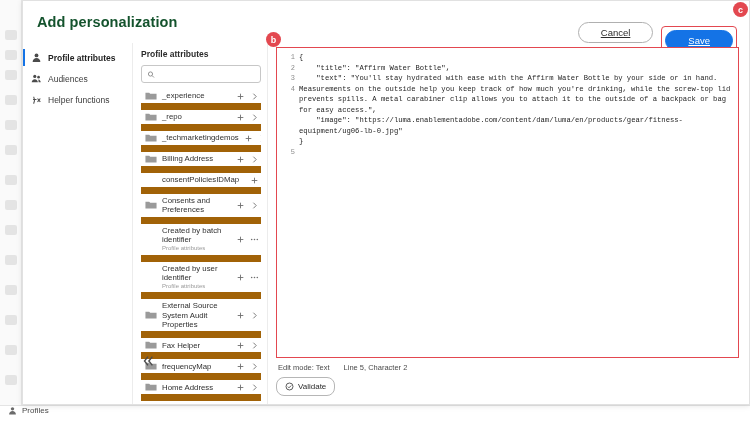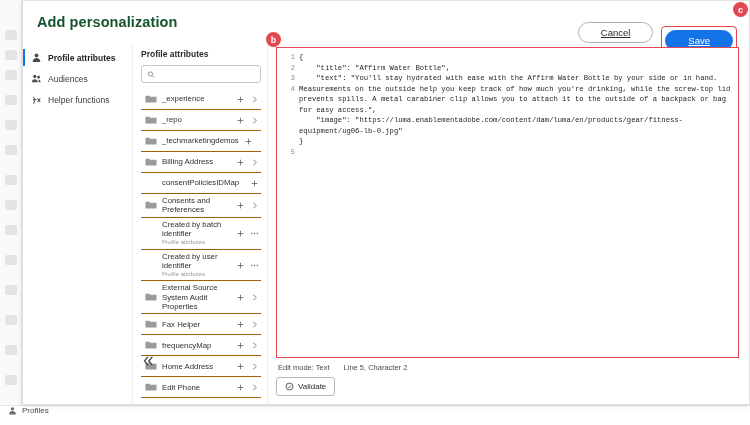--- a/index.html
+++ b/index.html
@@ -166,21 +166,21 @@
   }
   .attr-list {
     flex: 1;
     overflow: hidden;
     position: relative;
   }
   .attr-row {
     display: flex; align-items: center;
     min-height: 21px;
     padding: 2px 2px 2px 4px;
-    border-bottom: 1px solid #a16207;
+    border-bottom: 7px solid #a16207;
     gap: 5px;
     font-size: 7.8px; color: #2f2f2f;
     cursor: pointer;
   }
   .attr-row .folder {
     width: 12px; height: 10px; flex: 0 0 12px;
     color: #9a9a9a;
   }
   .attr-row .spacer-icon { width: 12px; flex: 0 0 12px; }
   .attr-name { flex: 1; line-height: 1.2; }
@@ -237,21 +237,21 @@
   }
   .editor-status {
     font-size: 7.5px; color: #4b4b4b;
     padding: 5px 0 5px 2px;
     display: flex; gap: 14px;
   }
   .validate-btn {
     align-self: flex-start;
     height: 19px;
     border: 1px solid #b6b6b6;
-    border-radius: 3px;
+    border-radius: 8px;
     background: #fff;
     display: inline-flex; align-items: center; gap: 4px;
     padding: 0 8px;
     font-size: 8px; color: #2b2b2b;
     cursor: pointer;
   }
   .validate-btn svg { width: 9px; height: 9px; color: #4b4b4b; }
 </style>
 </head>
 <body>

